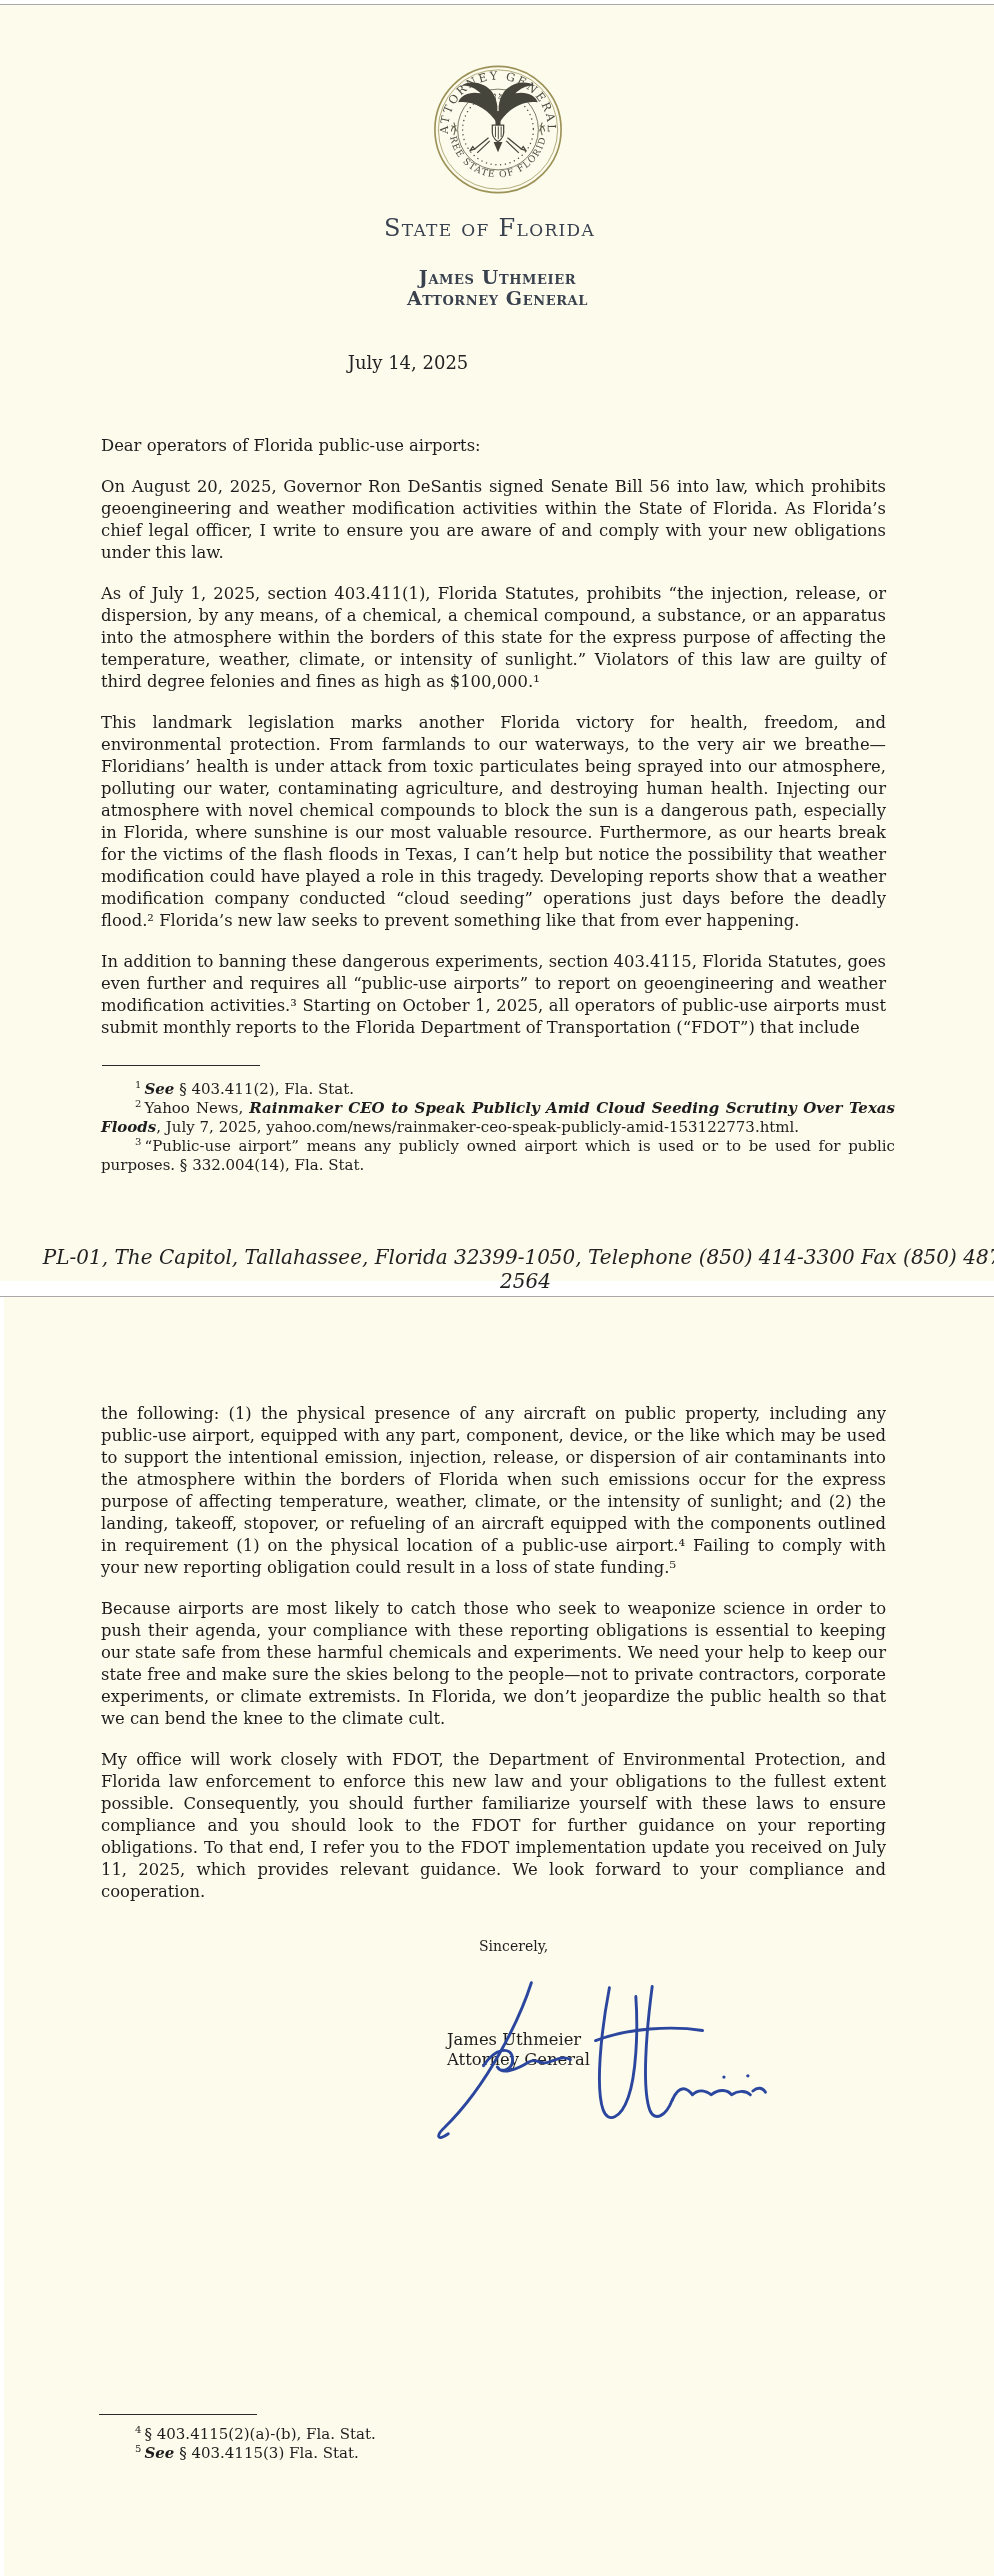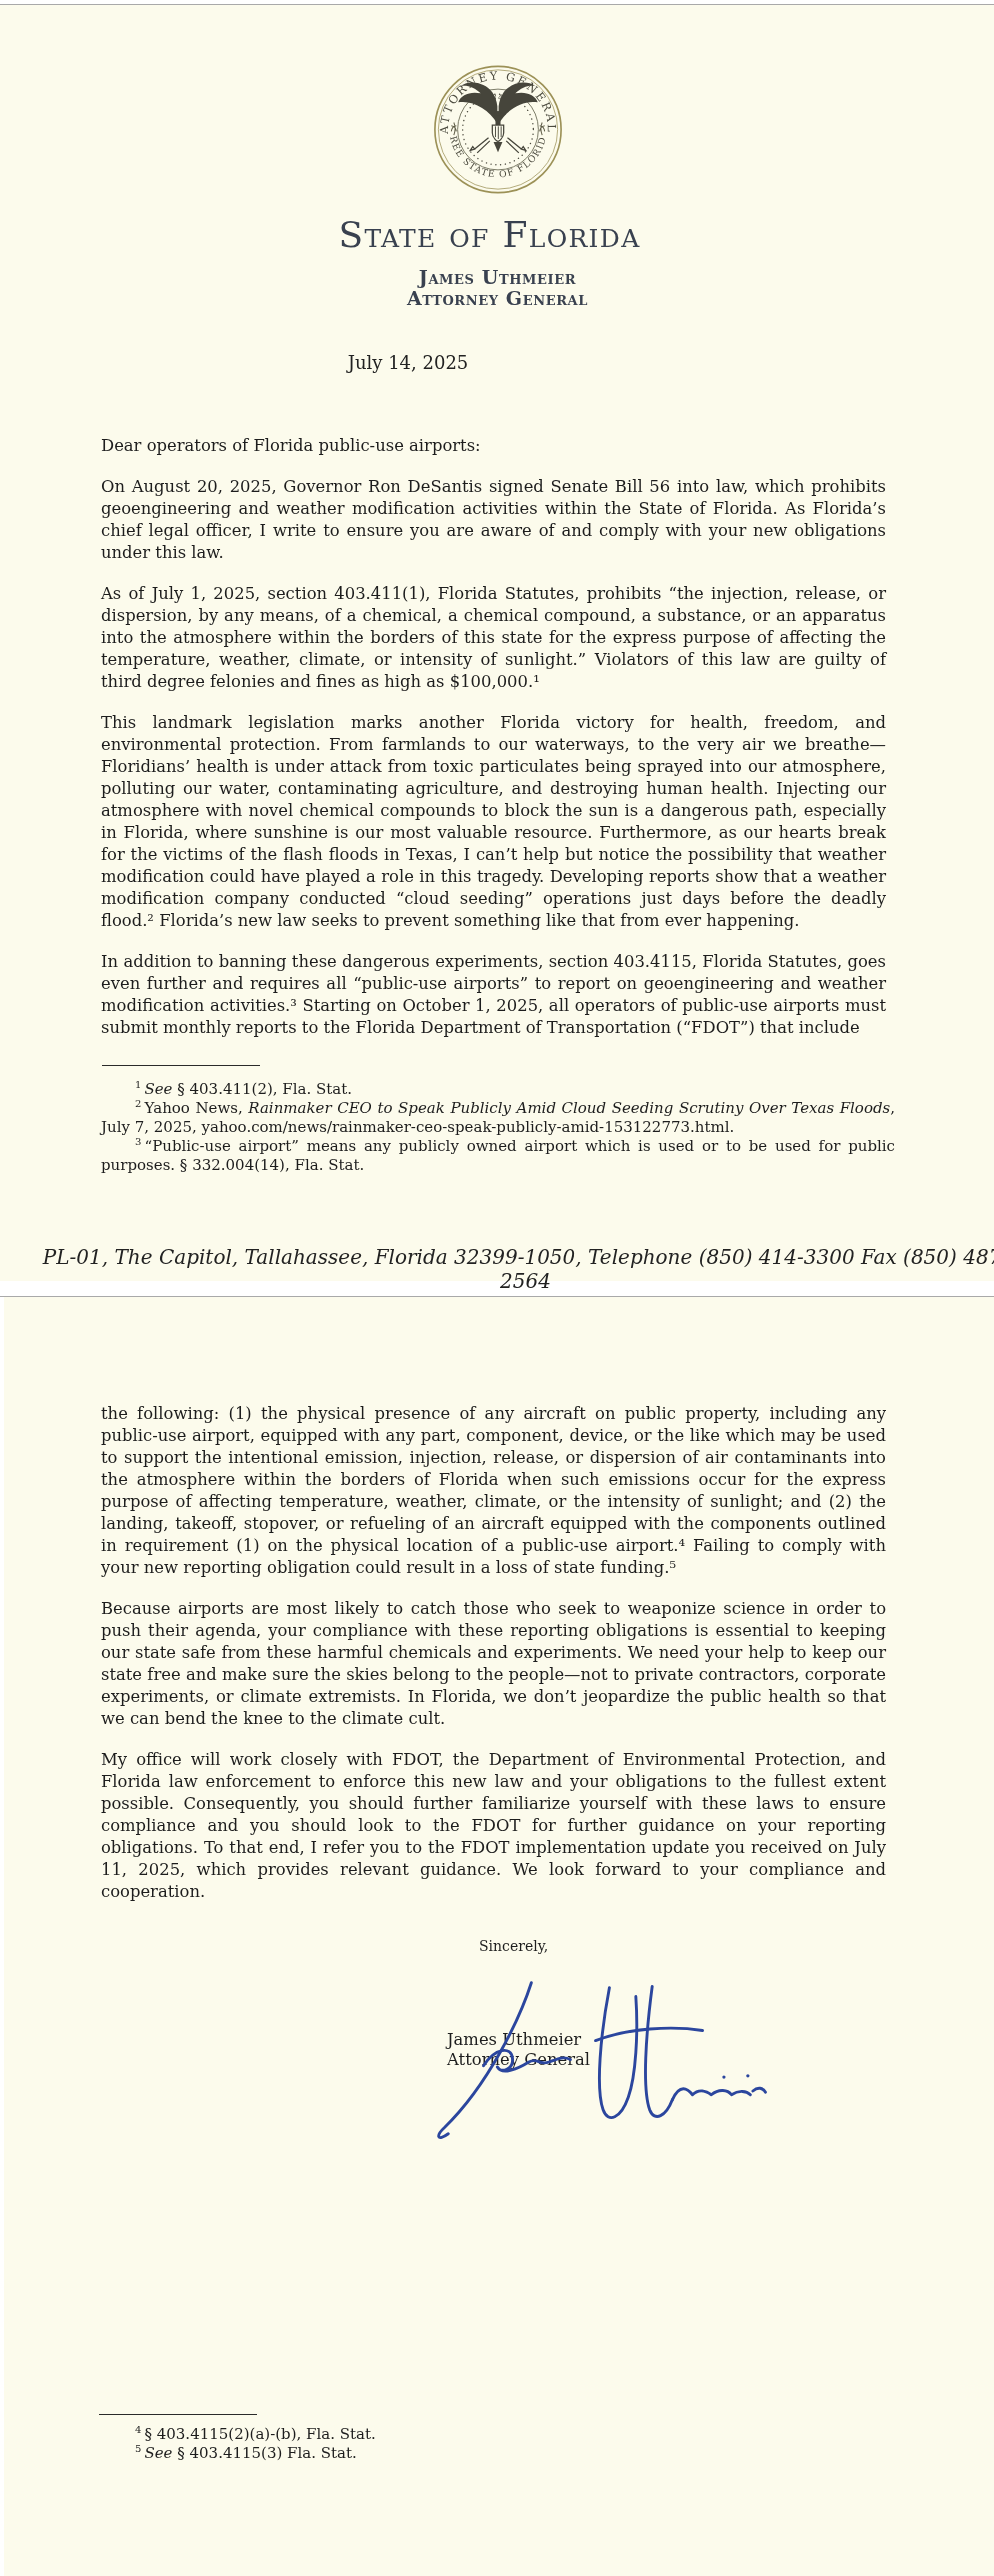--- a/index.html
+++ b/index.html
@@ -12,21 +12,21 @@
     border-top:1.3px solid #a9a9a9;box-sizing:border-box;
   }
   #page1{top:3.8px;height:1277px;}
   #page2{top:1296px;height:1280px;}
   .page-edge{position:absolute;left:0;top:0;width:3.8px;height:100%;background:#ffffff;}
 
   
   .seal{position:absolute;left:433px;top:59px;width:130px;height:131px;}
   .state-title{
     position:absolute;left:0;top:209px;width:979px;text-align:center;
-    font-variant:small-caps;font-size:36px;letter-spacing:1.3px;color:#39414f;font-weight:500;
+    font-variant:small-caps;font-size:24px;letter-spacing:1.3px;color:#39414f;font-weight:500;
   }
   .ag-name,.ag-title{
     position:absolute;left:0;width:995px;text-align:center;
     font-variant:small-caps;font-weight:bold;font-size:19px;letter-spacing:0.6px;color:#39414f;
   }
   .ag-name{top:261px;}
   .ag-title{top:282px;}
   .date-line{
     position:absolute;left:0;top:347px;width:816px;text-align:center;font-size:18px;color:#222;
   }
@@ -41,21 +41,21 @@
 
   
   .fn-sep{position:absolute;border-top:1.9px solid #2a2a2a;width:158px;}
   #fnsep1{left:102px;top:1060px;}
   #fnsep2{left:99px;top:1117px;}
   .fn-block{position:absolute;left:101px;width:794px;font-size:15px;line-height:19px;color:#1d1d1d;}
   #fnblock1{top:1075px;}
   #fnblock2{top:1128px;}
   .footnote{text-indent:34px;text-align:justify;}
   .fnum{vertical-align:super;font-size:10px;margin-right:3.1px;line-height:0;}
-  .it{font-style:italic;}
+  .it{font-style:italic;font-weight:bold;}
 
   
   .footer-line{
     position:absolute;left:0;top:1240px;width:995px;text-align:center;
     font-style:italic;font-size:20px;color:#222;padding-left:28px;
   }
 
   
   .closing{position:absolute;left:479px;top:641px;font-size:14px;}
   .signature{position:absolute;left:408px;top:668px;width:360px;height:189px;z-index:3;}

